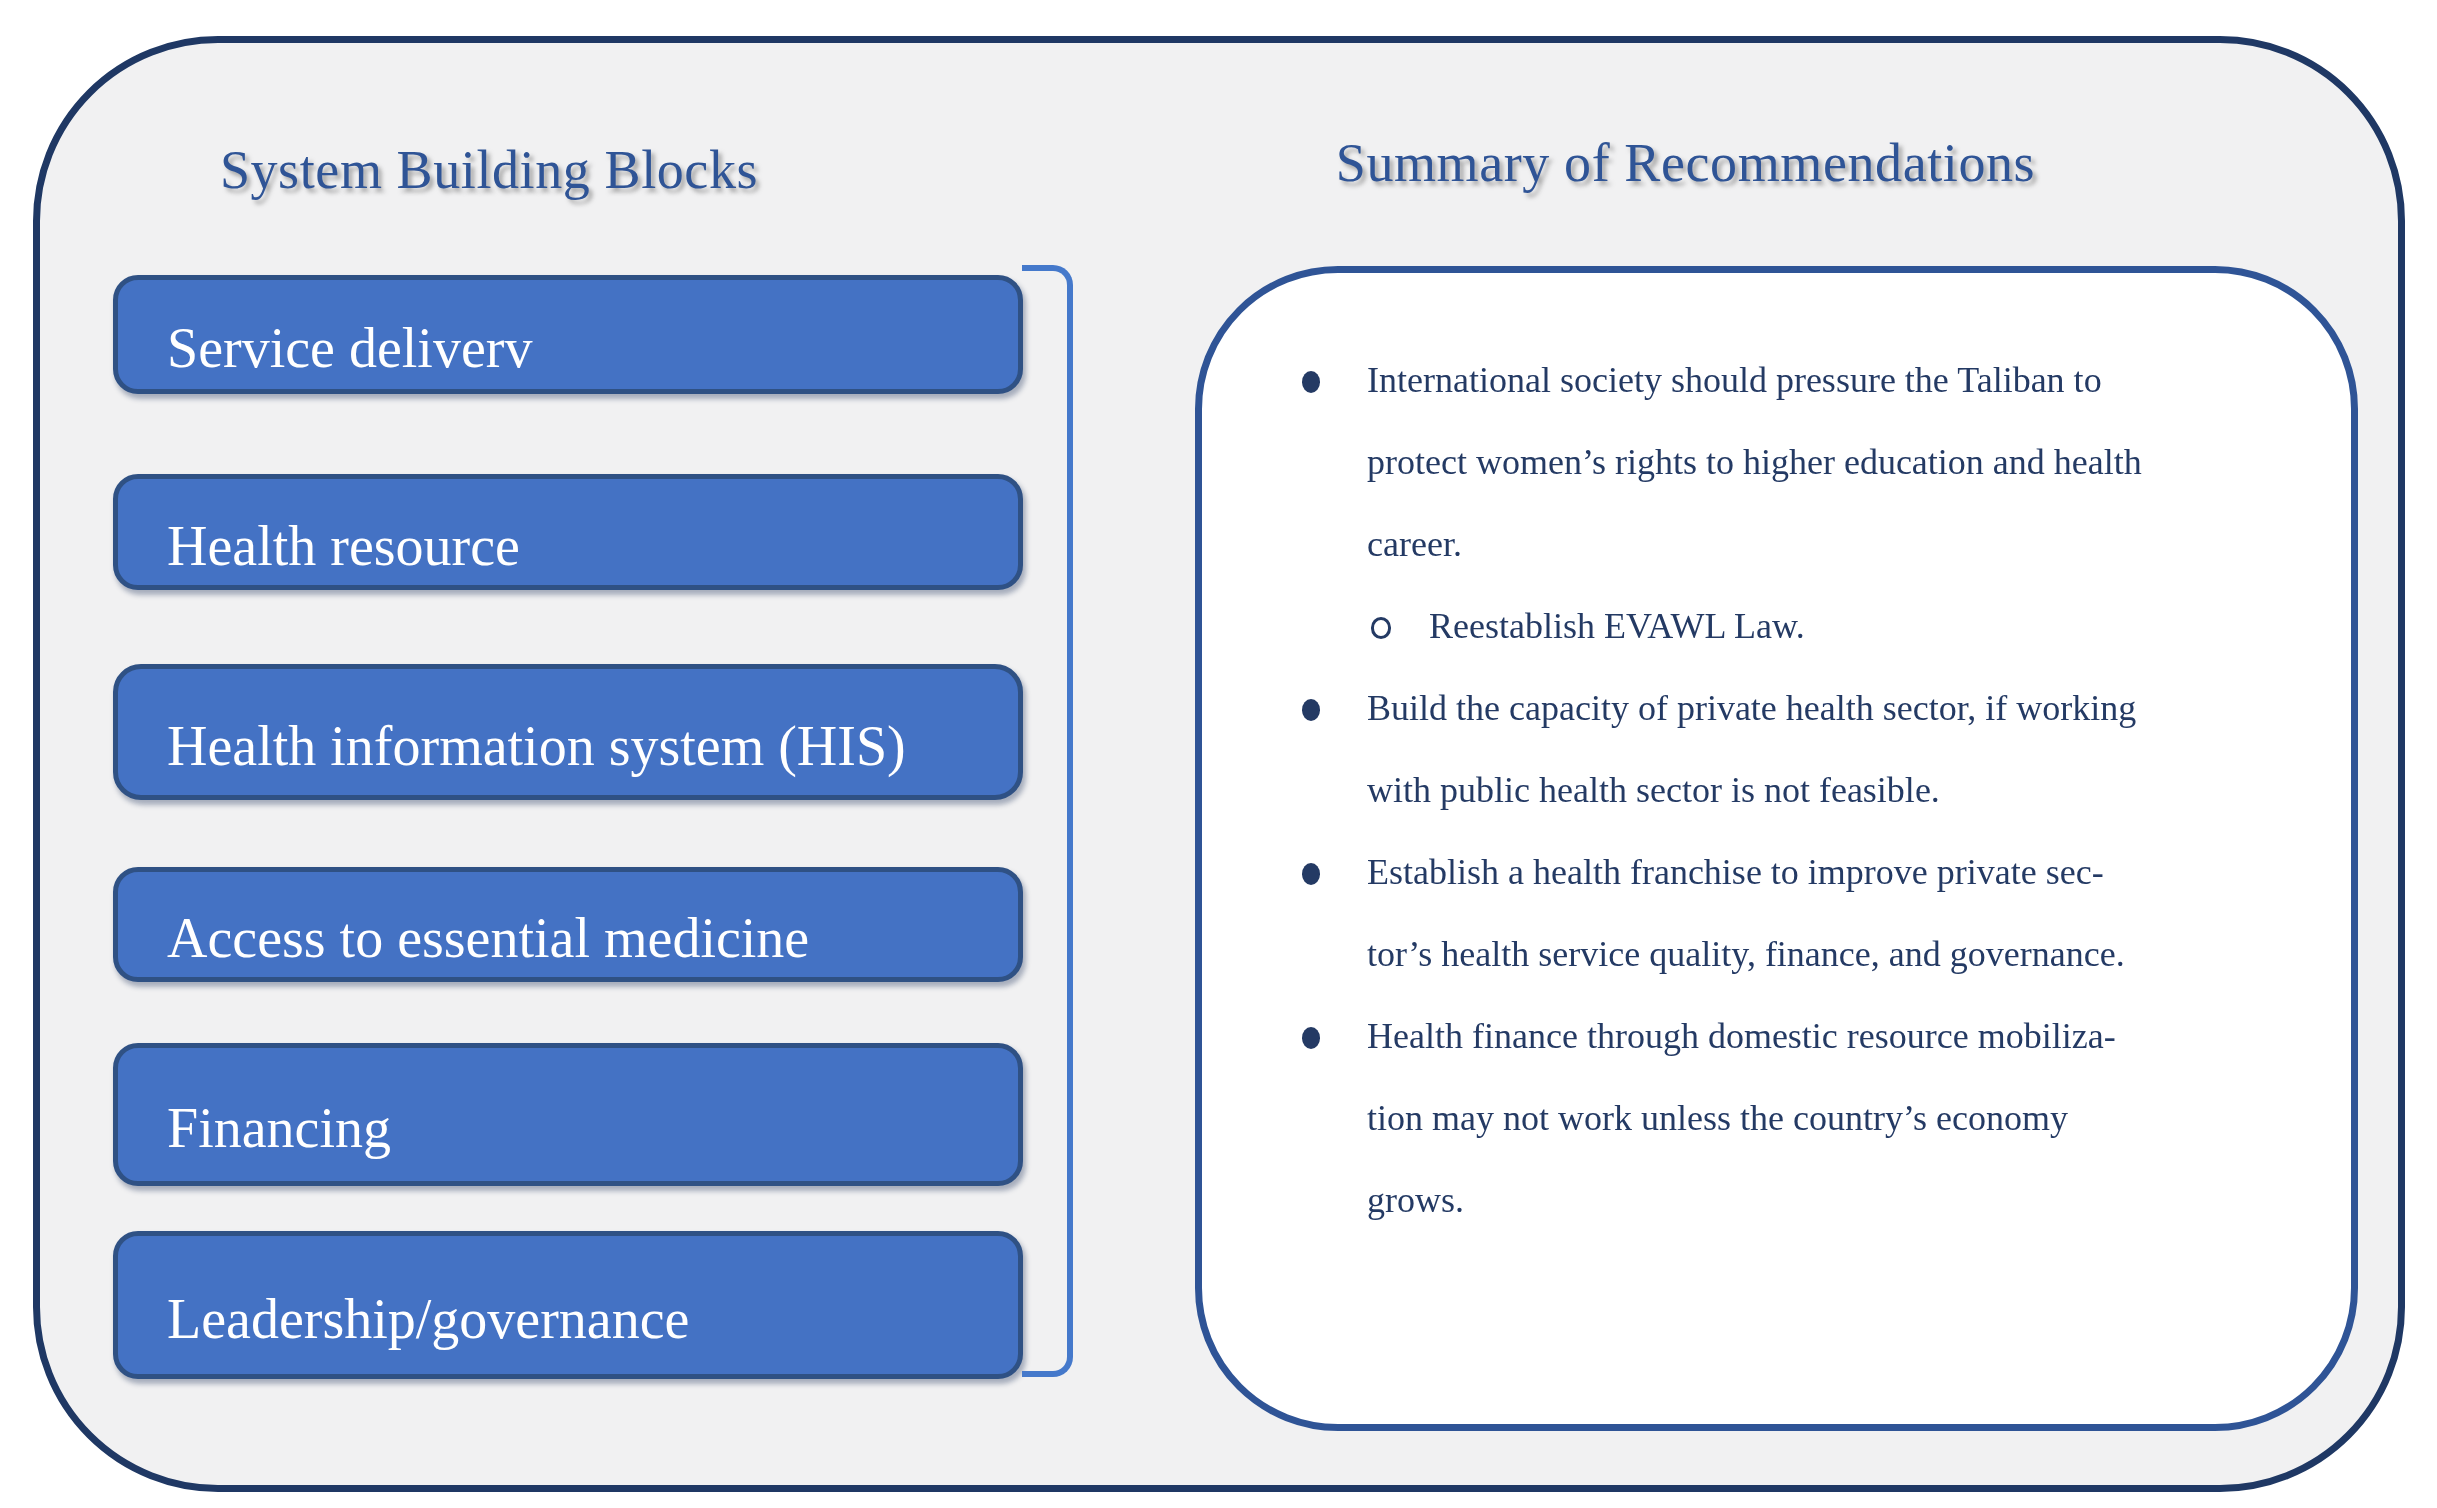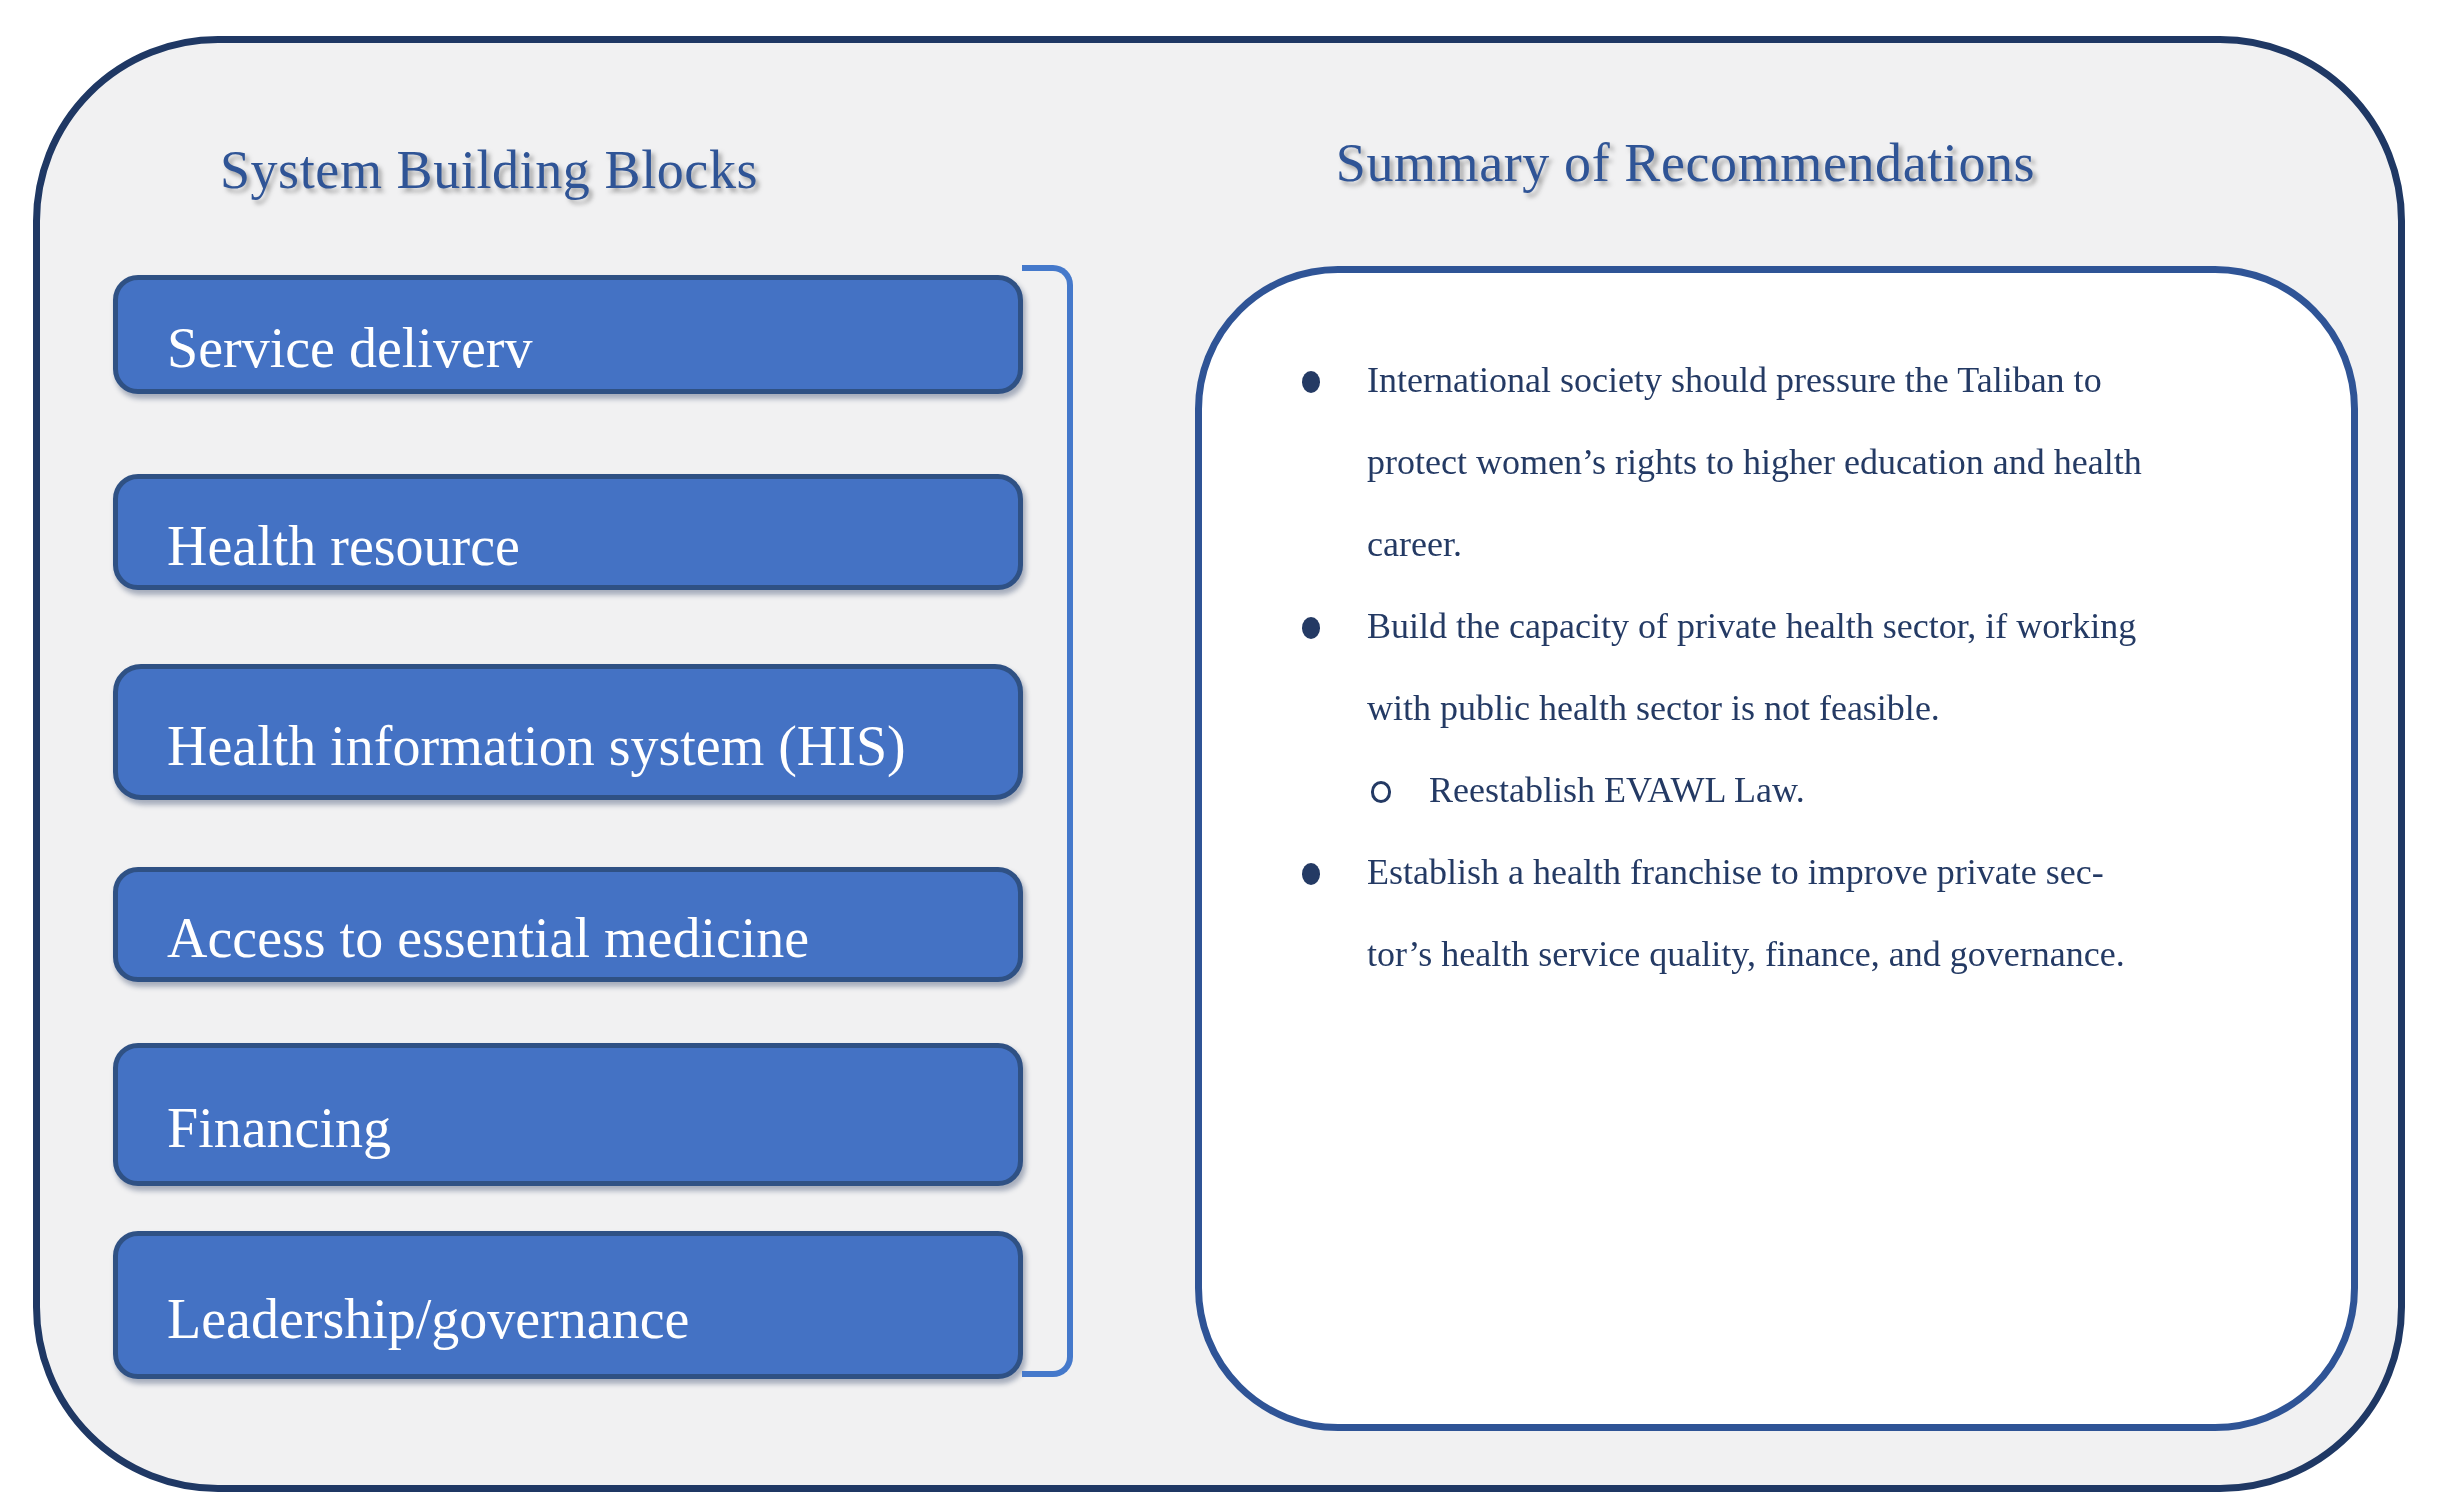--- a/index.html
+++ b/index.html
@@ -132,20 +132,23 @@
     </div>
 
   <div class="bracket"></div>
 
   <div class="panel"></div>
 
   <div id="recList" class="rec-list">
       <div class="rec-item level1"><span class="marker-dot"></span><span class="rec-text">International society should pressure the Taliban to
 protect women’s rights to higher education and health
 career.</span></div>
+      <div class="rec-item level2"><span class="marker-circle"></span><span class="rec-text">Reestablish EVAWL Law.</span></div>
       <div class="rec-item level1"><span class="marker-dot"></span><span class="rec-text">Build the capacity of private health sector, if working
 with public health sector is not feasible.</span></div>
-      <div class="rec-item level2"><span class="marker-circle"></span><span class="rec-text">Reestablish EVAWL Law.</span></div>
       <div class="rec-item level1"><span class="marker-dot"></span><span class="rec-text">Establish a health franchise to improve private sec-
 tor’s health service quality, finance, and governance.</span></div>
+      <div class="rec-item level1"><span class="marker-dot"></span><span class="rec-text">Health finance through domestic resource mobiliza-
+tion may not work unless the country’s economy
+grows.</span></div>
     </div>
 </div>
 
 
 </body></html>

